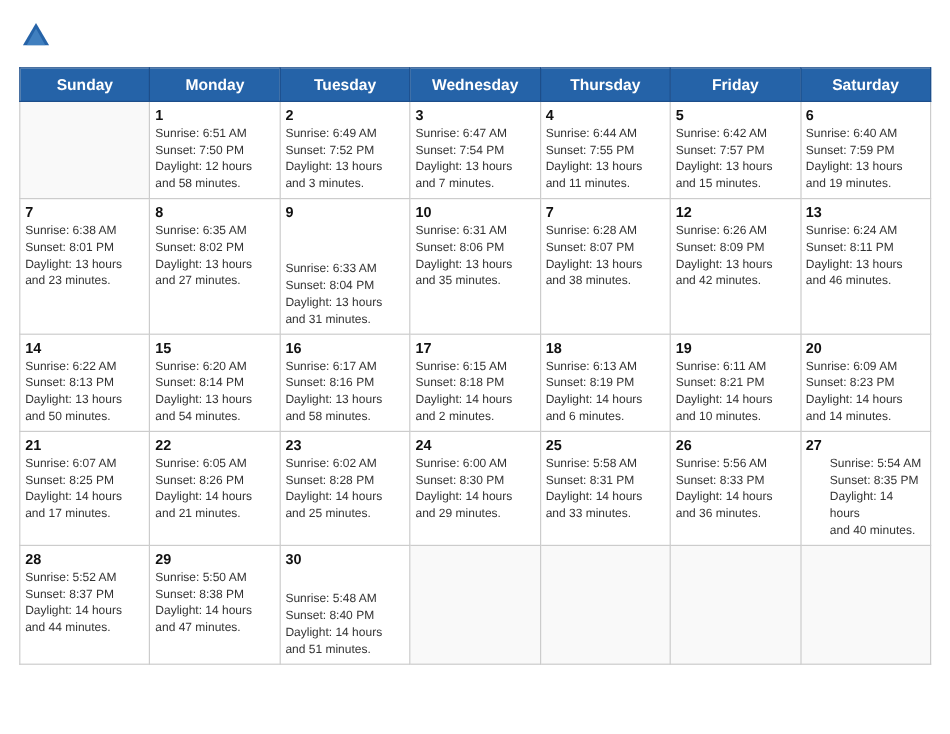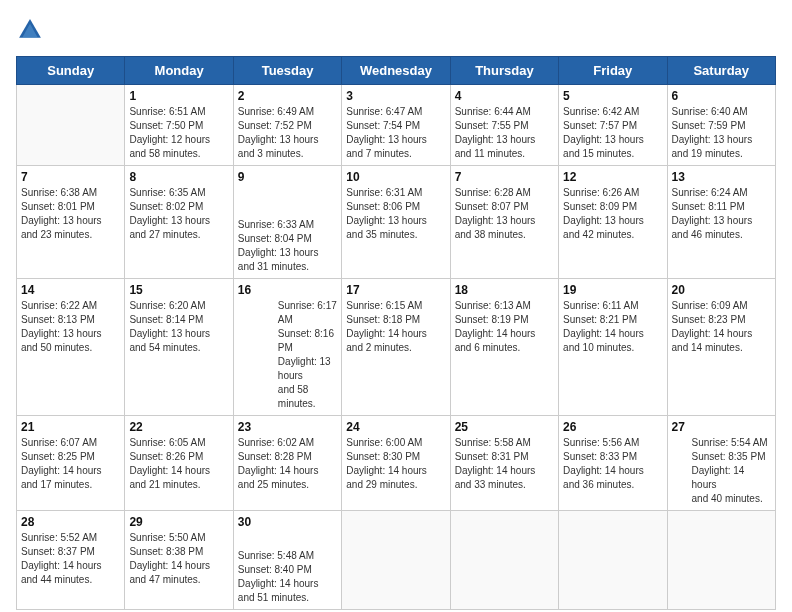--- a/index.html
+++ b/index.html
@@ -223,21 +223,21 @@
         </td>
         <td>
           <div class="day-number">15</div>
           <div class="day-info" style="white-space: pre-line;">Sunrise: 6:20 AM
 Sunset: 8:14 PM
 Daylight: 13 hours
 and 54 minutes.</div>
         </td>
         <td>
           <div class="day-number">16</div>
-          <div class="day-info" style="white-space: pre-line; margin-left: 40px;">Sunrise: 6:17 AM
+          <div class="day-info" style="white-space: pre-line;">Sunrise: 6:17 AM
 Sunset: 8:16 PM
 Daylight: 13 hours
 and 58 minutes.</div>
         </td>
         <td>
           <div class="day-number">17</div>
           <div class="day-info" style="white-space: pre-line;">Sunrise: 6:15 AM
 Sunset: 8:18 PM
 Daylight: 14 hours
 and 2 minutes.</div>

